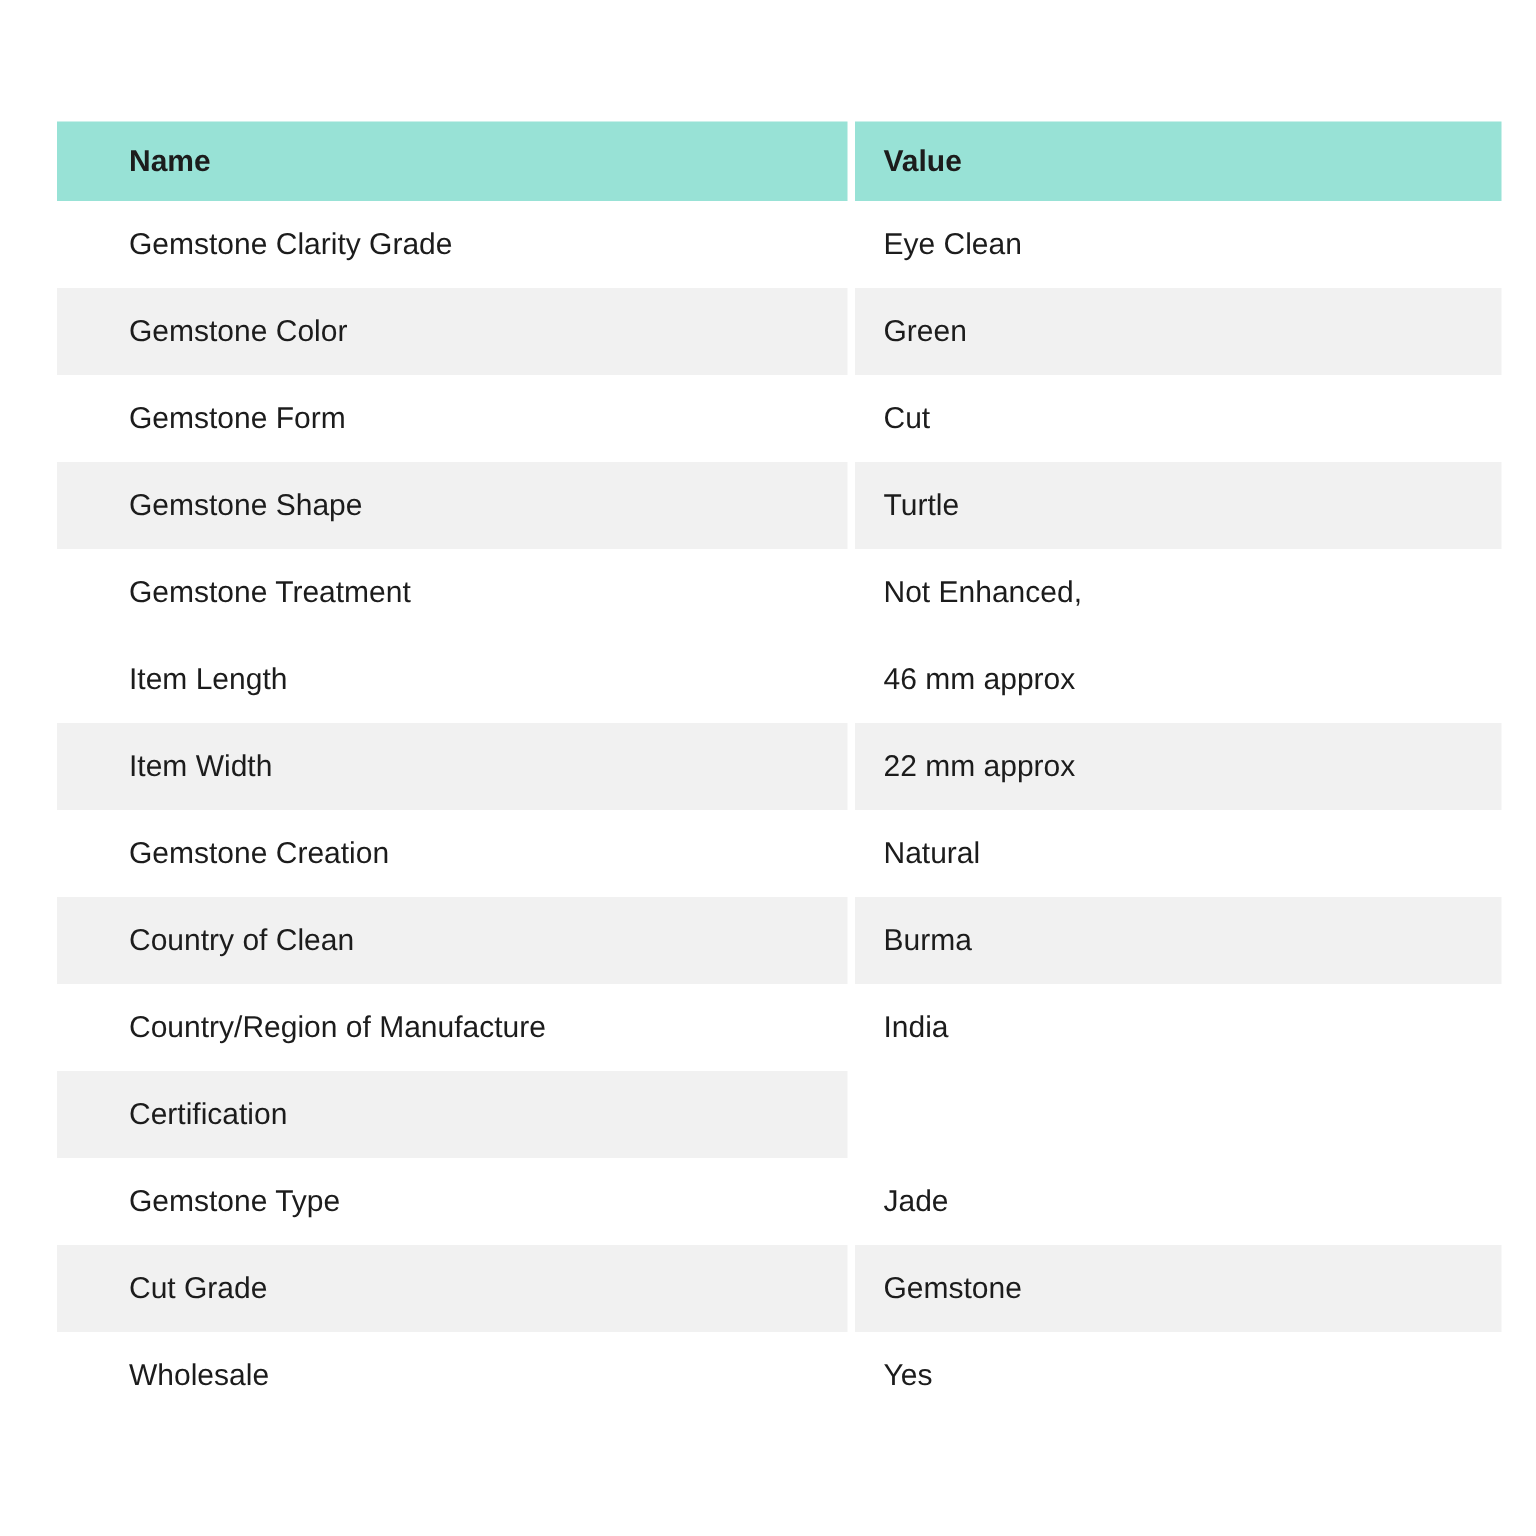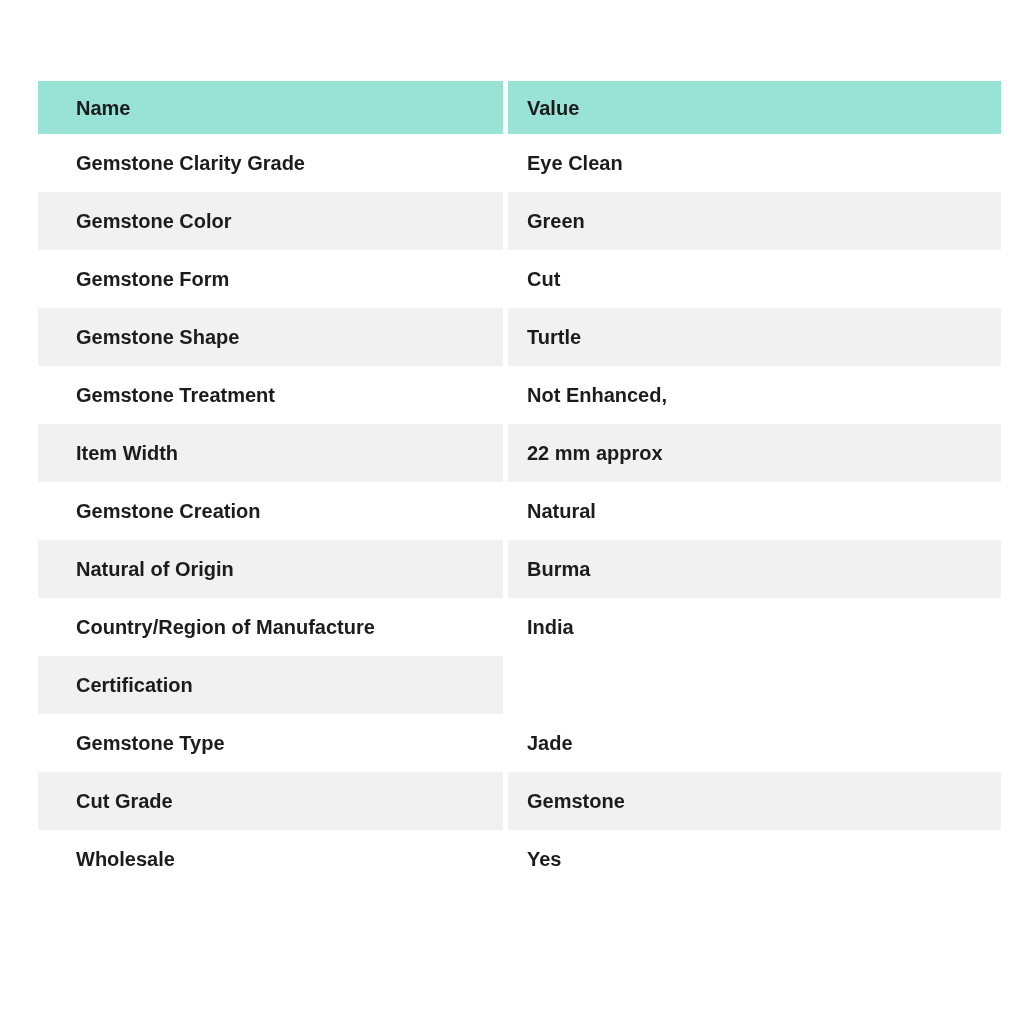--- a/index.html
+++ b/index.html
@@ -30,25 +30,24 @@
   .row.header {
     height: 53px;
   }
   .cell {
     display: flex;
     align-items: center;
     font-size: 20px;
     line-height: 1.2;
     white-space: nowrap;
     overflow: hidden;
-    font-weight: bold;
   }
   .cell.name {
-    width: 465px;
-    padding-left: 38px;
+    width: 527px;
+    padding-left: 48px;
   }
   .gap {
     width: 5px;
     flex: 0 0 5px;
   }
   .cell.value {
     flex: 1;
     padding-left: 19px;
     text-align: center;
   }
@@ -95,35 +94,40 @@
     <div class="cell value">Turtle</div>
   </div>
 
   <div class="row">
     <div class="cell name">Gemstone Treatment</div>
     <div class="gap"></div>
     <div class="cell value">Not Enhanced,</div>
   </div>
 
 
+  <div class="row">
+    <div class="cell name">Item Length</div>
+    <div class="gap"></div>
+    <div class="cell value">46 mm approx</div>
+  </div>
 
   <div class="row striped">
     <div class="cell name">Item Width</div>
     <div class="gap"></div>
     <div class="cell value">22 mm approx</div>
   </div>
 
   <div class="row">
     <div class="cell name">Gemstone Creation</div>
     <div class="gap"></div>
     <div class="cell value">Natural</div>
   </div>
 
   <div class="row striped">
-    <div class="cell name">Natural of Origin</div>
+    <div class="cell name">Country of Clean</div>
     <div class="gap"></div>
     <div class="cell value">Burma</div>
   </div>
 
   <div class="row">
     <div class="cell name">Country/Region of Manufacture</div>
     <div class="gap"></div>
     <div class="cell value">India</div>
   </div>
 

